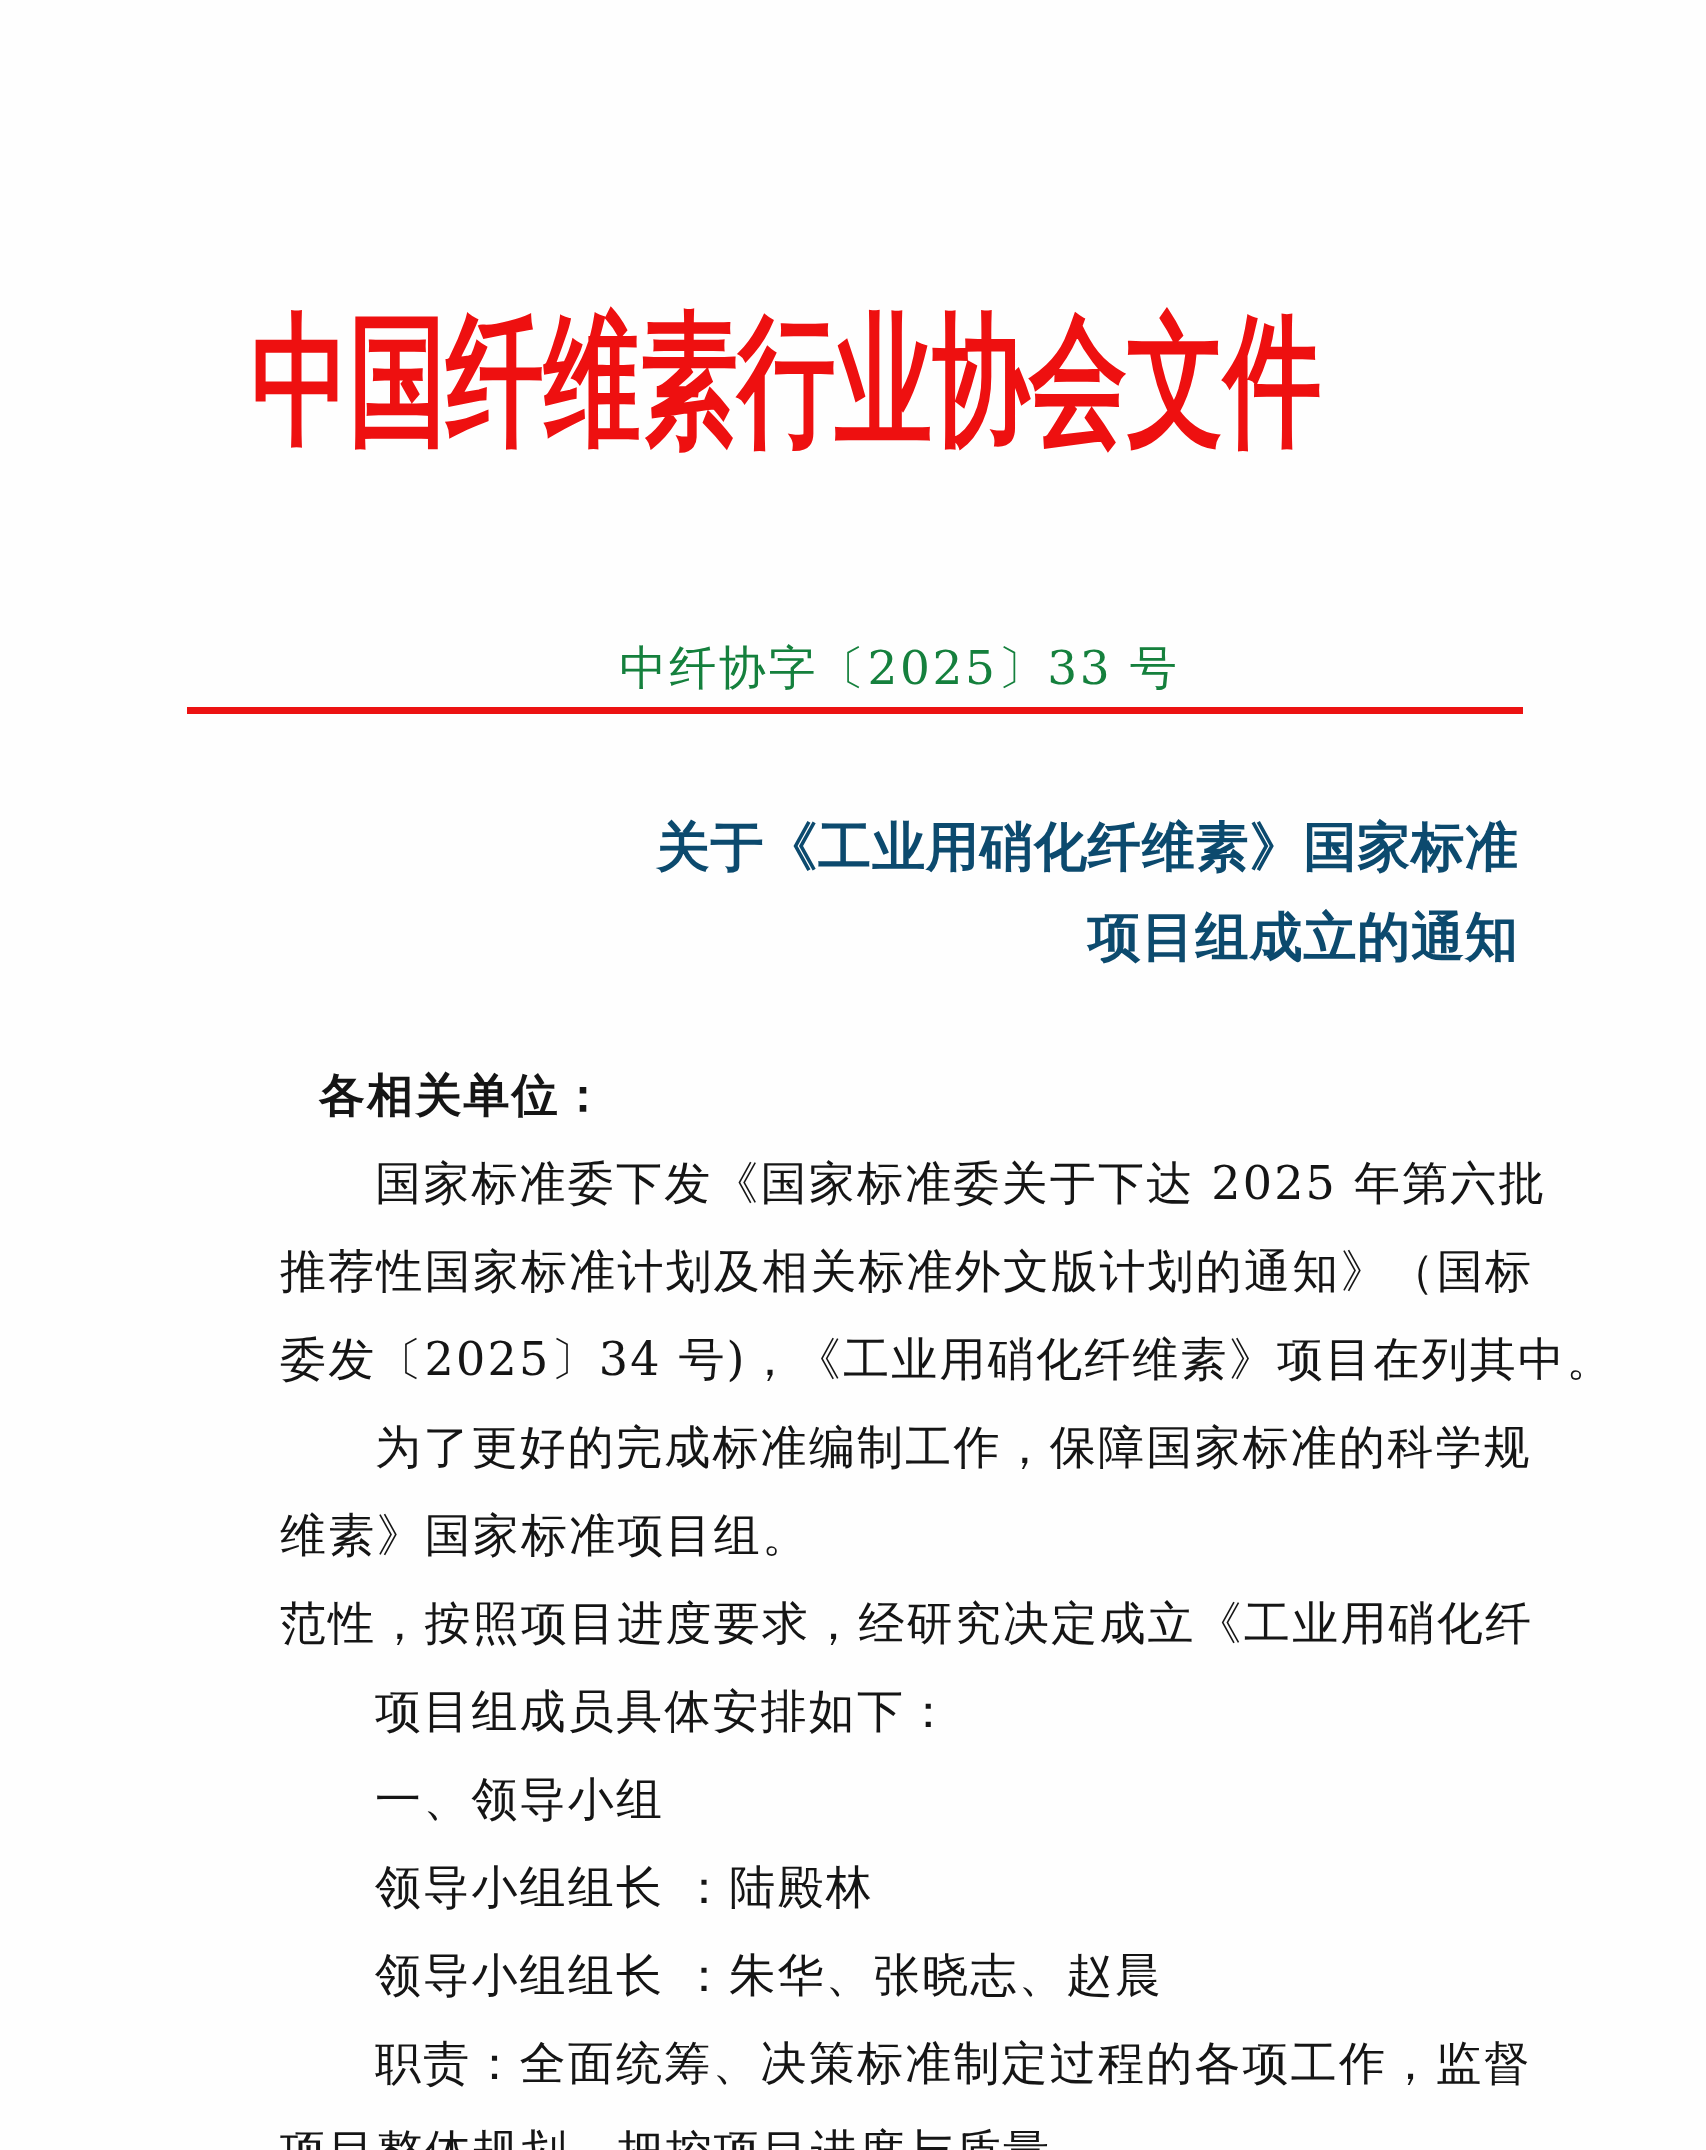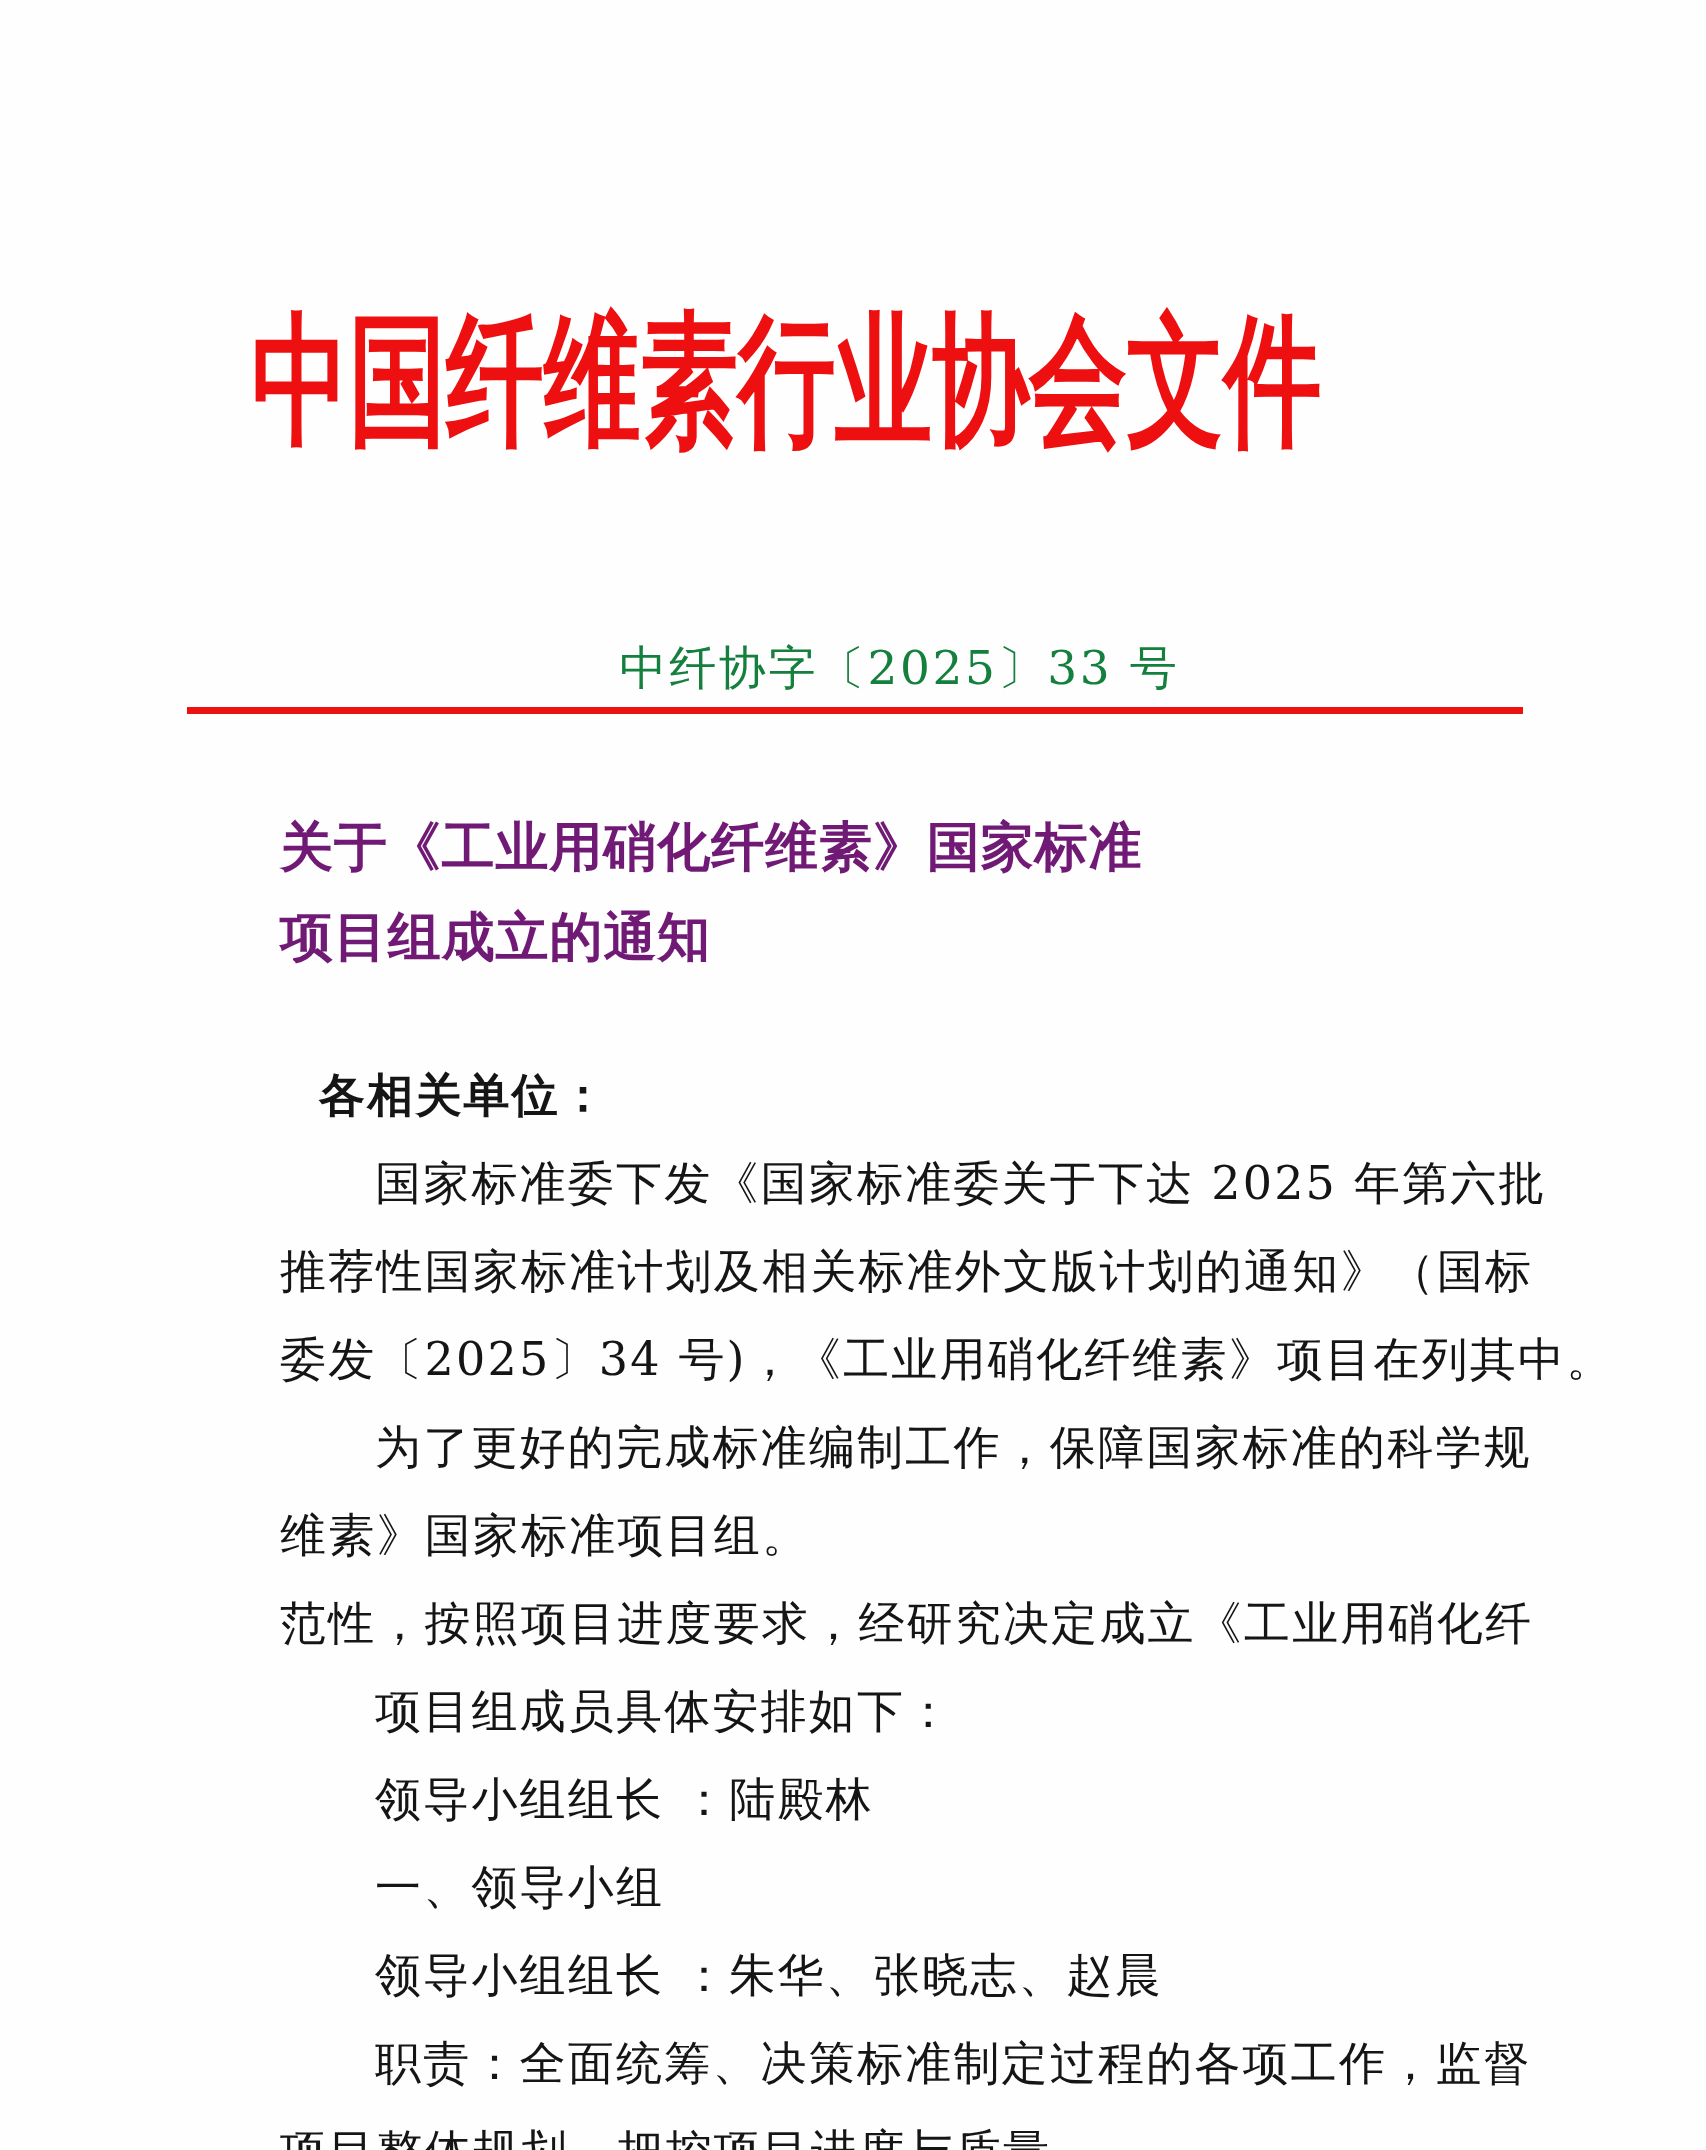--- a/index.html
+++ b/index.html
@@ -56,23 +56,23 @@
     width: 1336px;
     height: 6.9px;
     background: #ec1212;
   }
   
   .title-block {
     position: absolute;
     top: 801px;
     left: 280px;
     width: 1239px;
-    text-align: left;
+    text-align: right;
     font-weight: bold;
-    color: #701a75;
+    color: #0c4a6e;
     font-size: 53px;
     line-height: 90px;
     letter-spacing: 0.9px;
     white-space: nowrap;
   }
   
   .body-block {
     position: absolute;
     top: 1051px;
     left: 280px;
@@ -109,21 +109,21 @@
 
   <div class="body-block">
     <div class="body-line salutation">各相关单位：</div>
     <div class="body-line indent">国家标准委下发《国家标准委关于下达 2025 年第六批</div>
     <div class="body-line flush">推荐性国家标准计划及相关标准外文版计划的通知》（国标</div>
     <div class="body-line flush">委发〔2025〕34 号)，《工业用硝化纤维素》项目在列其中。</div>
     <div class="body-line indent">为了更好的完成标准编制工作，保障国家标准的科学规</div>
     <div class="body-line flush">维素》国家标准项目组。</div>
     <div class="body-line flush">范性，按照项目进度要求，经研究决定成立《工业用硝化纤</div>
     <div class="body-line indent">项目组成员具体安排如下：</div>
+    <div class="body-line indent">一、领导小组</div>
     <div class="body-line indent">领导小组组长 ：陆殿林</div>
-    <div class="body-line indent">一、领导小组</div>
     <div class="body-line indent">领导小组组长 ：朱华、张晓志、赵晨</div>
     <div class="body-line indent">职责：全面统筹、决策标准制定过程的各项工作，监督</div>
     <div class="body-line flush">项目整体规划，把控项目进度与质量。</div>
   </div>
 
 </div>
 
 
 </body></html>

